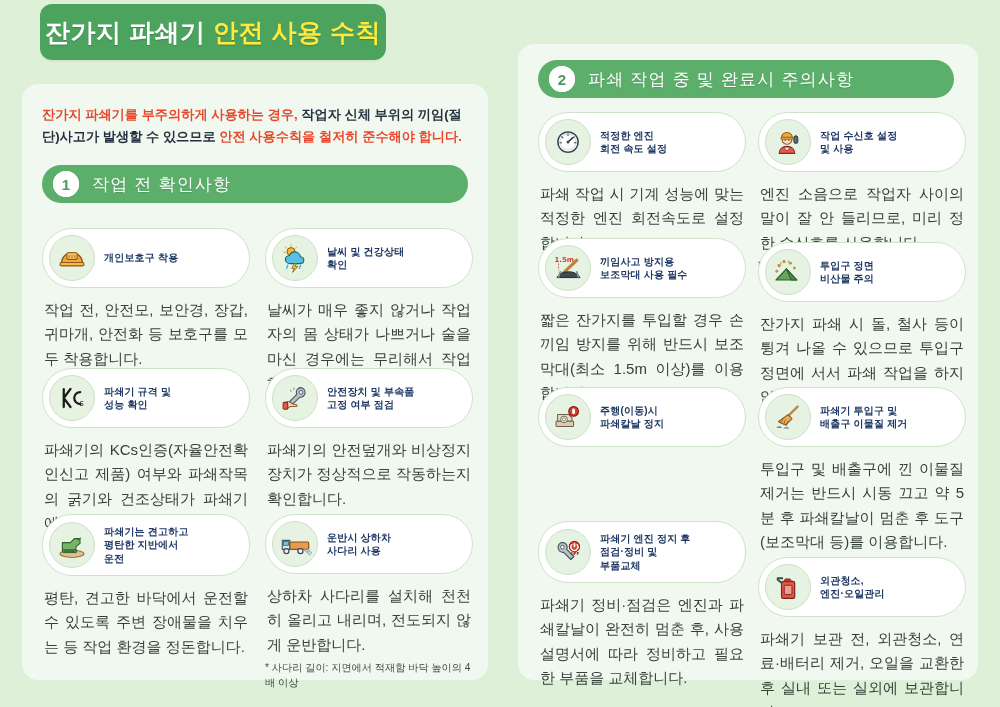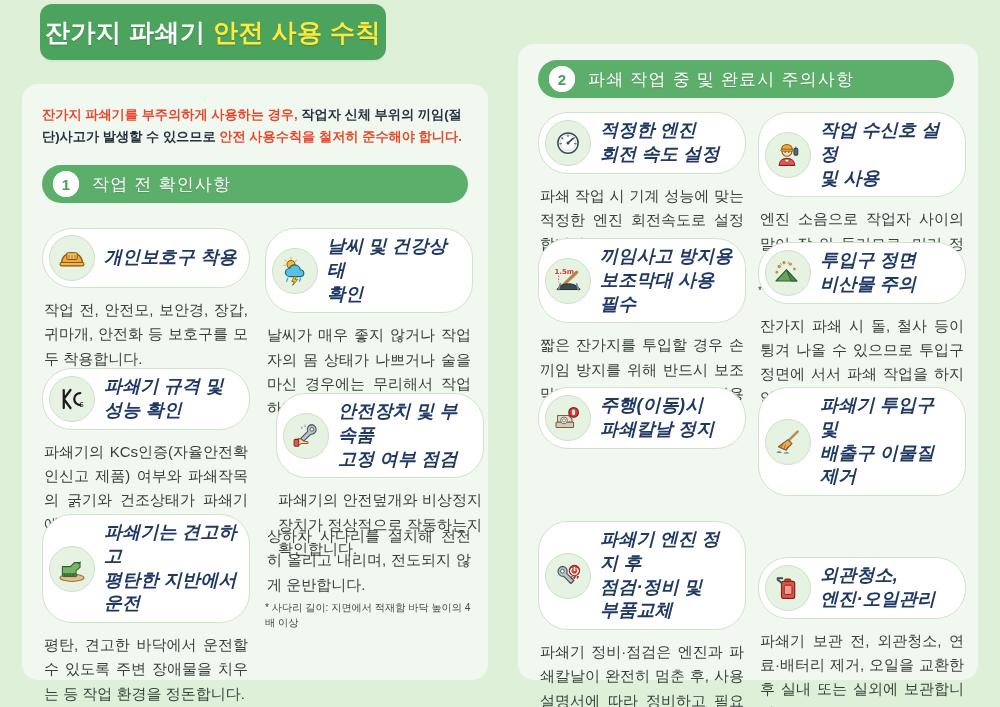--- a/index.html
+++ b/index.html
@@ -76,23 +76,22 @@
   }
   .cap.h3{min-height:62px;}
   .ico{
     width:44px;height:44px;border-radius:50%;
     background:#e6f2e2;border:1.5px solid #cde0c8;
     flex:0 0 auto;margin-right:9px;
     display:flex;align-items:center;justify-content:center;
     overflow:hidden;
   }
   .cap-t{
-    font-size:18px;font-weight:bold;color:#1f3864;line-height:1.32;
+    font-size:10px;font-weight:bold;color:#1f3864;line-height:1.32;
     letter-spacing:.2px;
-    font-style:italic;
   }
   .desc{
     margin-top:10px;
     font-size:15px;line-height:1.62;color:#34403a;
     text-align:justify;
     padding:0 2px;
   }
   .note{
     margin-top:3px;font-size:10.2px;color:#404a42;line-height:1.5;
     display:flex;align-items:flex-start;gap:4px;
@@ -105,21 +104,21 @@
     background-blend-mode:multiply;
     background-color:#fff;
     border:1px solid #fff;
     position:relative;top:-2px;
   }
 
   
   #c1{left:42px;top:228px;}
   #c2{left:265px;top:228px;}
   #c3{left:42px;top:368px;}
-  #c4{left:276px;top:368px;margin-top:25px;}
+  #c4{left:265px;top:368px;}
   #c5{left:42px;top:514px;}
   #c6{left:265px;top:514px;}
   
   #d1{left:538px;top:112px;}
   #d2{left:758px;top:112px;}
   #d3{left:538px;top:238px;}
   #d4{left:758px;top:242px;}
   #d5{left:538px;top:387px;}
   #d6{left:758px;top:387px;}
   #d7{left:538px;top:521px;}
@@ -259,20 +258,41 @@
       <div class="cap-t">
         <div>파쇄기는 견고하고</div>
         <div>평탄한 지반에서</div>
         <div>운전</div>
       </div>
     </div>
     <div class="desc">평탄, 견고한 바닥에서 운전할 수 있도록 주변 장애물을 치우는 등 작업 환경을 정돈합니다.</div>
   </div>
 
   <div class="card" id="c6">
+    <div class="cap">
+      <div class="ico">
+        <svg viewBox="0 0 40 40" width="33" height="33">
+          <rect x="13" y="17" width="23" height="9" rx="1.5" fill="#e99a4e" stroke="#8a4f18" stroke-width="1.4"></rect>
+          <path d="M4 26V15h9v11z" fill="#dfe6ea" stroke="#475c66" stroke-width="1.4"></path>
+          <rect x="5.5" y="16.5" width="6" height="4.5" fill="#79c3dd" stroke="#475c66" stroke-width="1"></rect>
+          <circle cx="9" cy="28" r="3.1" fill="#eef2f4" stroke="#3c4a52" stroke-width="1.5"></circle>
+          <circle cx="26" cy="28" r="3.1" fill="#eef2f4" stroke="#3c4a52" stroke-width="1.5"></circle>
+          <g stroke="#9aa6ad" stroke-width="1.3">
+            <line x1="30" y1="26" x2="38" y2="33"></line>
+              <line x1="33" y1="24" x2="40" y2="31"></line>
+            <line x1="31" y1="26.5" x2="33.5" y2="24.5"></line>
+              <line x1="34" y1="29" x2="36.5" y2="27"></line>
+          </g>
+        </svg>
+      </div>
+      <div class="cap-t">
+        <div>운반시 상하차</div>
+        <div>사다리 사용</div>
+      </div>
+    </div>
     <div class="desc">상하차 사다리를 설치해 천천히 올리고 내리며, 전도되지 않게 운반합니다.</div>
     <div class="note">
         <span>* 사다리 길이: 지면에서 적재함 바닥 높이의 4배 이상</span>
       </div>
   </div>
 
   <div class="card" id="d1">
     <div class="cap">
       <div class="ico">
         <svg viewBox="0 0 40 40" width="30" height="30">
@@ -412,20 +432,21 @@
             <path d="M6 33c2-1.5 4-1.5 6 0"></path>
               <path d="M15 34c2-1.5 4-1.5 6 0"></path>
           </g>
         </svg>
       </div>
       <div class="cap-t">
         <div>파쇄기 투입구 및</div>
         <div>배출구 이물질 제거</div>
       </div>
     </div>
+    <div class="desc">투입구 및 배출구에 낀 이물질 제거는 반드시 시동 끄고 약 5분 후 파쇄칼날이 멈춘 후 도구(보조막대 등)를 이용합니다.</div>
   </div>
 
   <div class="card" id="d7">
     <div class="cap h3">
       <div class="ico">
         <svg viewBox="0 0 40 40" width="32" height="32">
           <path d="M13 8a6 6 0 0 1 5.4 8.6l9 9-3.8 3.8-9-9A6 6 0 1 1 13 8z" fill="#b9c2c9" stroke="#4a535a" stroke-width="1.4" stroke-linejoin="round"></path>
           <circle cx="13" cy="14" r="2.4" fill="#eef2f4" stroke="#4a535a" stroke-width="1.1"></circle>
           <circle cx="28" cy="13" r="6.4" fill="#e03a2a" stroke="#86201a" stroke-width="1.4"></circle>
           <rect x="27" y="8.6" width="2.2" height="5.4" rx="1.1" fill="#fff"></rect>

